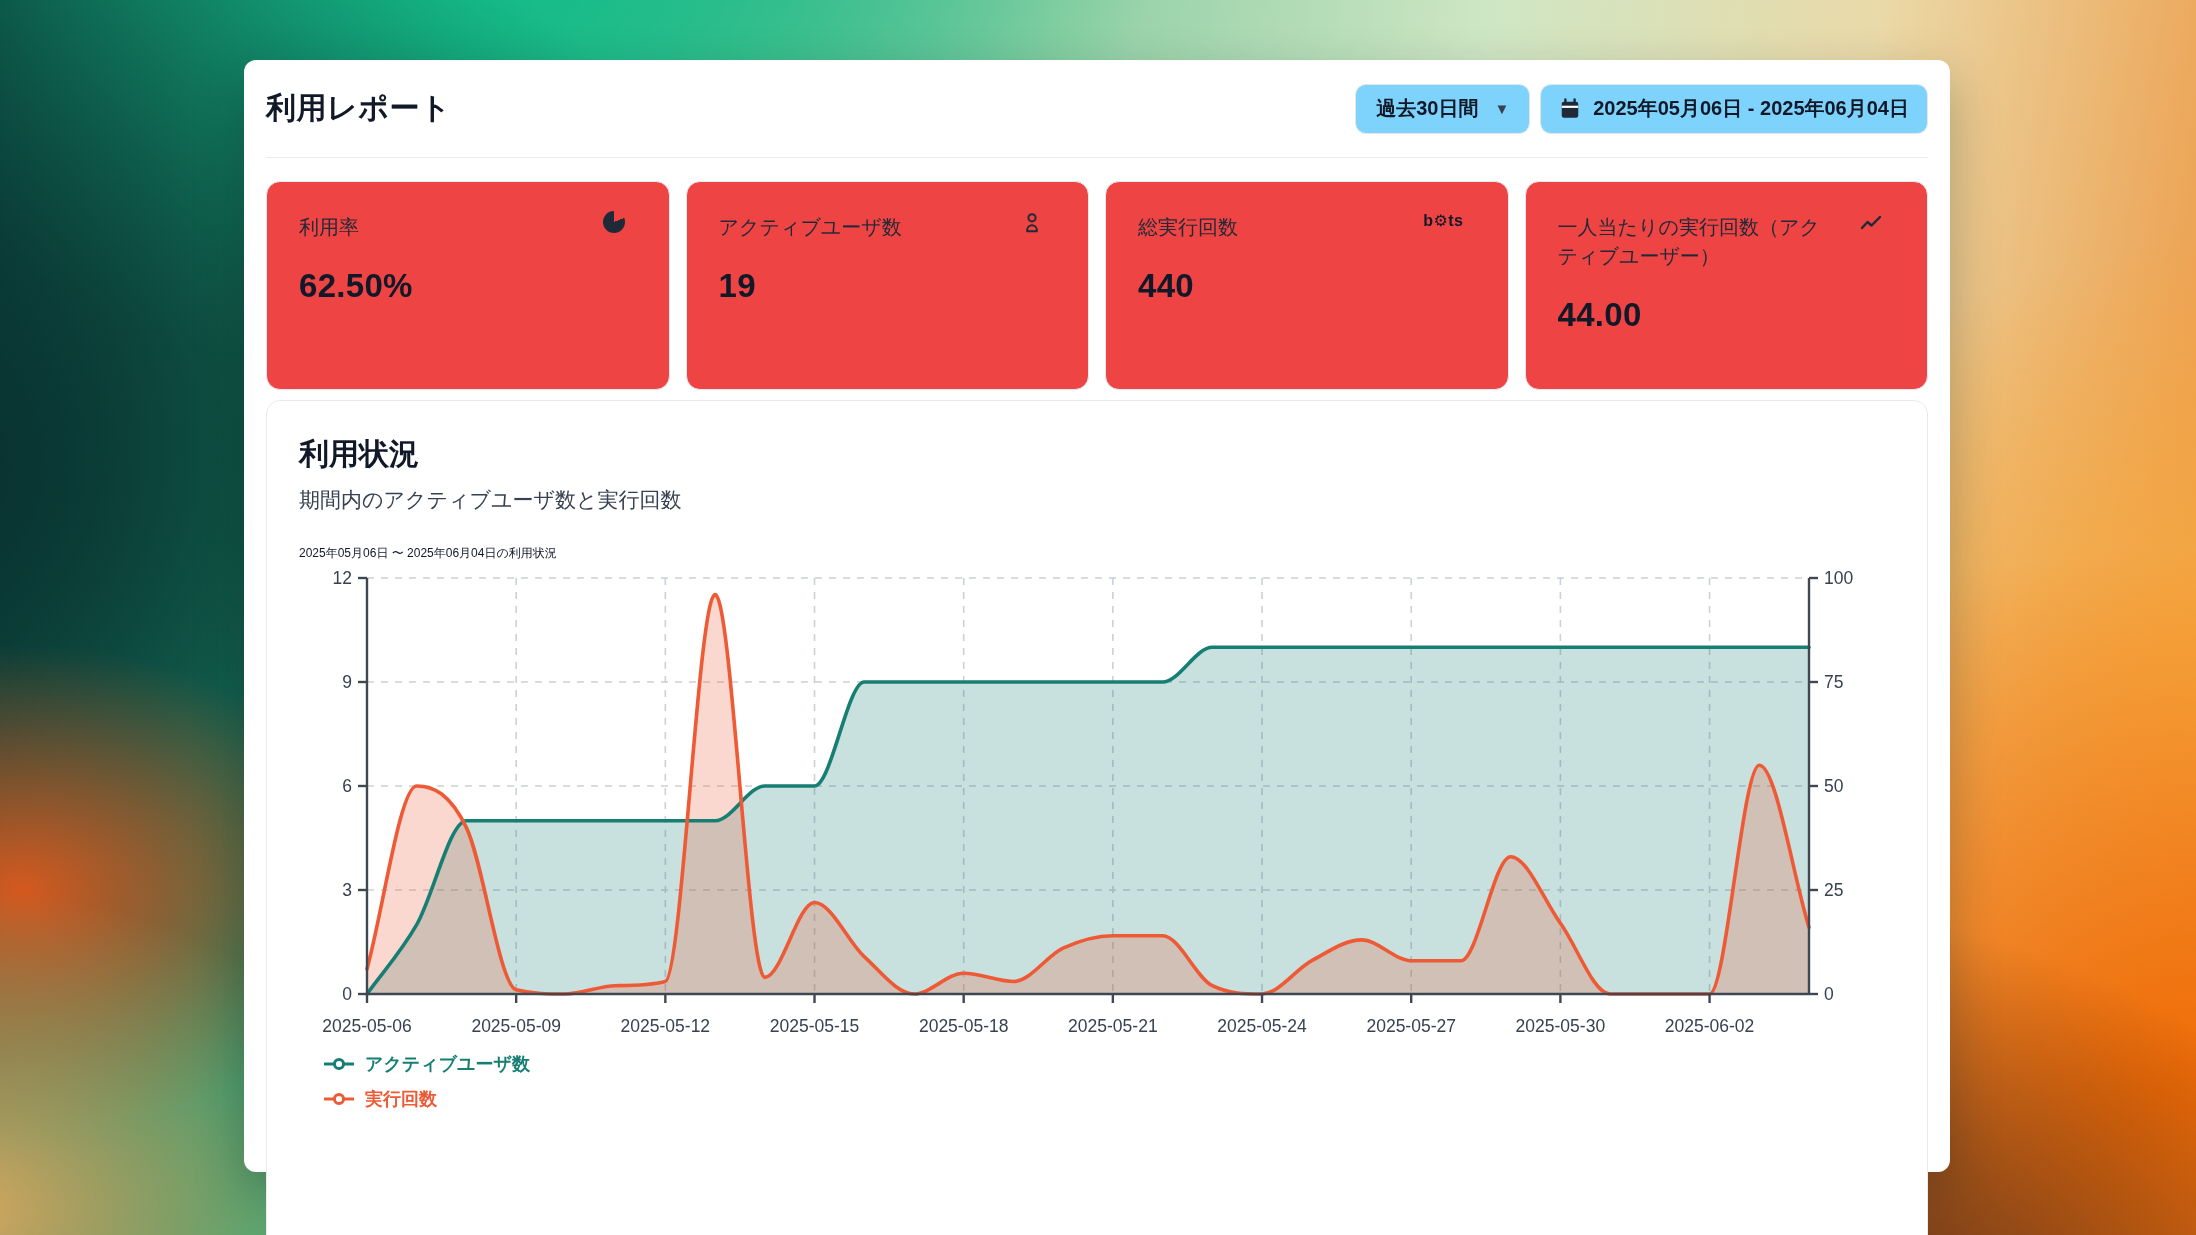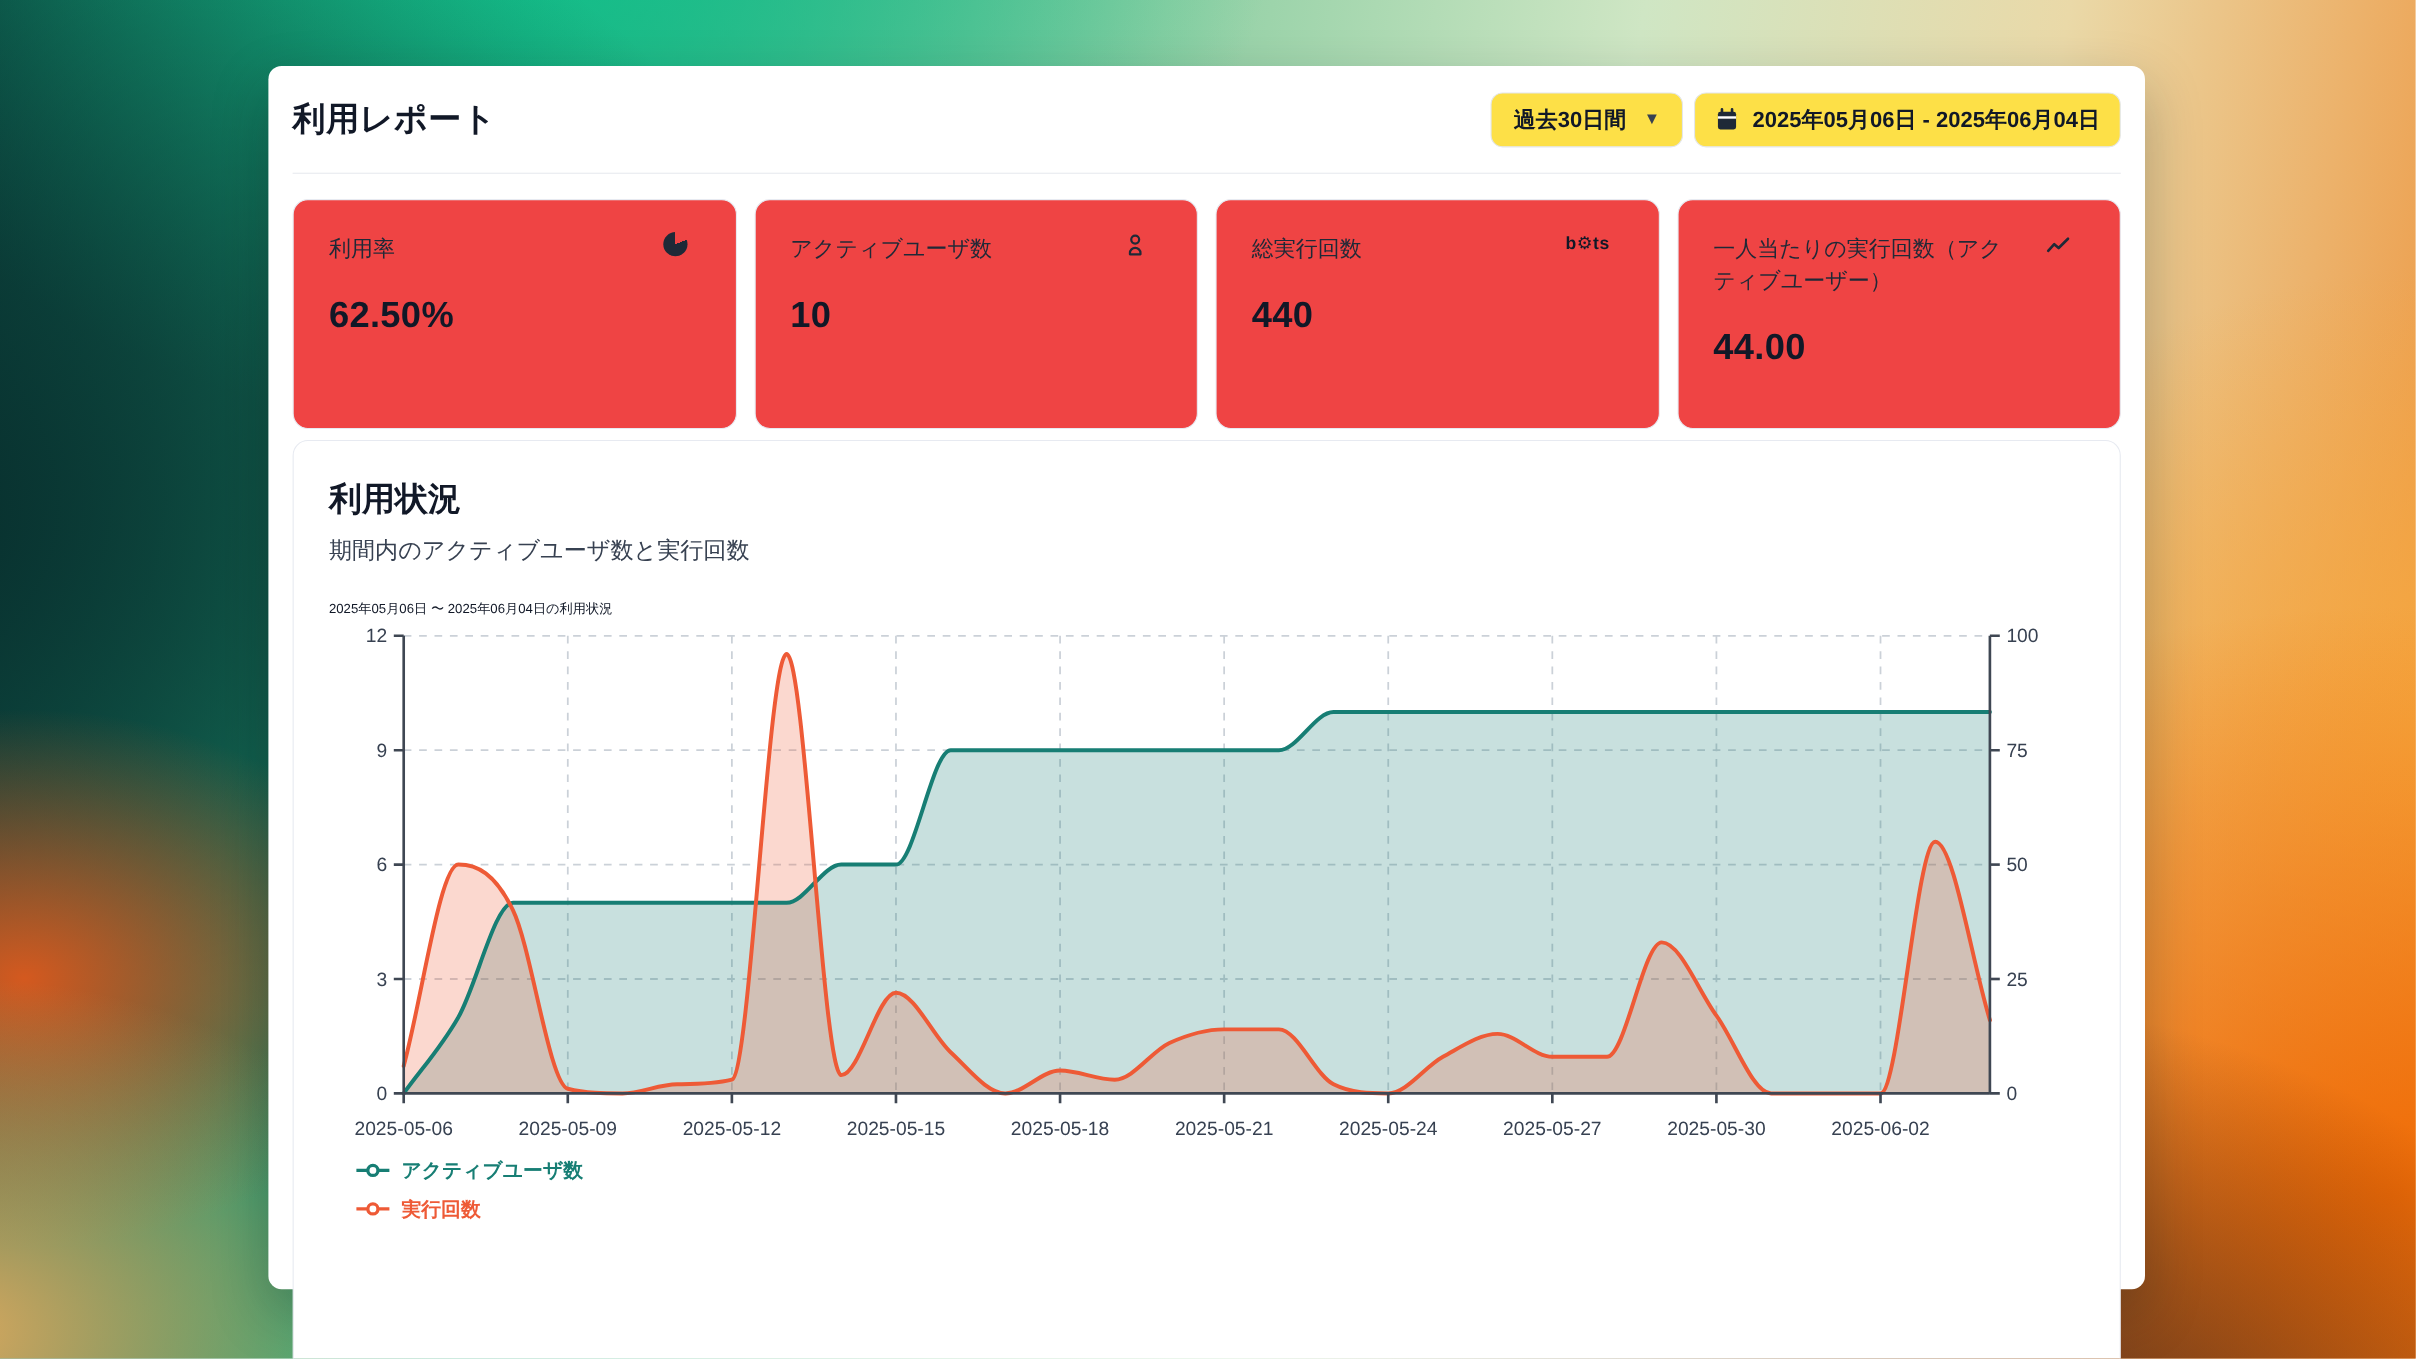--- a/index.html
+++ b/index.html
@@ -18,21 +18,21 @@
   }
 
   .panel{
     position:absolute;left:244px;top:60px;width:1706px;height:1112px;
     background:#fff;border-radius:12px;box-sizing:border-box;
     padding:0 22px;box-shadow:0 20px 50px rgba(10,25,25,.28);
   }
   .panel-header{height:97px;display:flex;align-items:center;justify-content:space-between;border-bottom:1.5px solid #e8eaef;}
   .page-title{font-size:30px;font-weight:700;color:#111827;letter-spacing:.5px;}
   .header-controls{display:flex;align-items:center;gap:10px;}
-  .ctrl-btn{height:50px;background:#fde047;border:1.5px solid #e3e6eb;border-radius:11px;display:flex;align-items:center;box-sizing:border-box;color:#111827;font-size:20px;font-weight:600;}
+  .ctrl-btn{height:50px;background:#7dd3fc;border:1.5px solid #e3e6eb;border-radius:11px;display:flex;align-items:center;box-sizing:border-box;color:#111827;font-size:20px;font-weight:600;}
   .range-btn{padding:0 20px;gap:16px;}
   .caret{font-size:15px;color:#374151;line-height:1;}
   .date-btn{padding:0 18px;gap:12px;}
   .cal-icon svg{display:block;}
 
   .cards{display:flex;gap:16px;margin-top:23px;}
   .stat-card{flex:1;height:209px;background:#ef4444;border:1.5px solid #e7eaf1;border-radius:14px;box-sizing:border-box;padding:31px 32px;position:relative;}
   .stat-label{font-size:20px;font-weight:500;color:#1f2937;line-height:1.45;padding-right:58px;}
   .stat-icon{position:absolute;top:29px;right:44px;color:#1f2937;}
   .pie-icon{width:22px;height:22px;border-radius:50%;background:conic-gradient(rgba(0,0,0,0) 8deg 68deg,#1f2937 68deg 368deg);}
@@ -83,21 +83,21 @@
       <div class="stat-value">62.50%</div>
     </div>
     <div class="stat-card">
       <div class="stat-label">アクティブユーザ数</div>
       <div class="stat-icon">
         <svg width="24" height="24" viewBox="0 0 24 24" fill="none" stroke="#1f2937" stroke-width="2">
             <circle cx="12" cy="6.8" r="3.6"></circle>
             <path d="M7.2 20.2v-1.1a4.8 4.8 0 0 1 9.6 0v1.1z" stroke-linejoin="round"></path>
           </svg>
       </div>
-      <div class="stat-value">10</div>
+      <div class="stat-value">19</div>
     </div>
     <div class="stat-card">
       <div class="stat-label">総実行回数</div>
       <div class="stat-icon"><span class="bots-logo">b⚙ts</span></div>
       <div class="stat-value">440</div>
     </div>
     <div class="stat-card">
       <div class="stat-label">一人当たりの実行回数（アクティブユーザー）</div>
       <div class="stat-icon">
         <svg width="24" height="24" viewBox="0 0 24 24" fill="none" stroke="#1f2937" stroke-width="2.4" stroke-linecap="round" stroke-linejoin="round">

